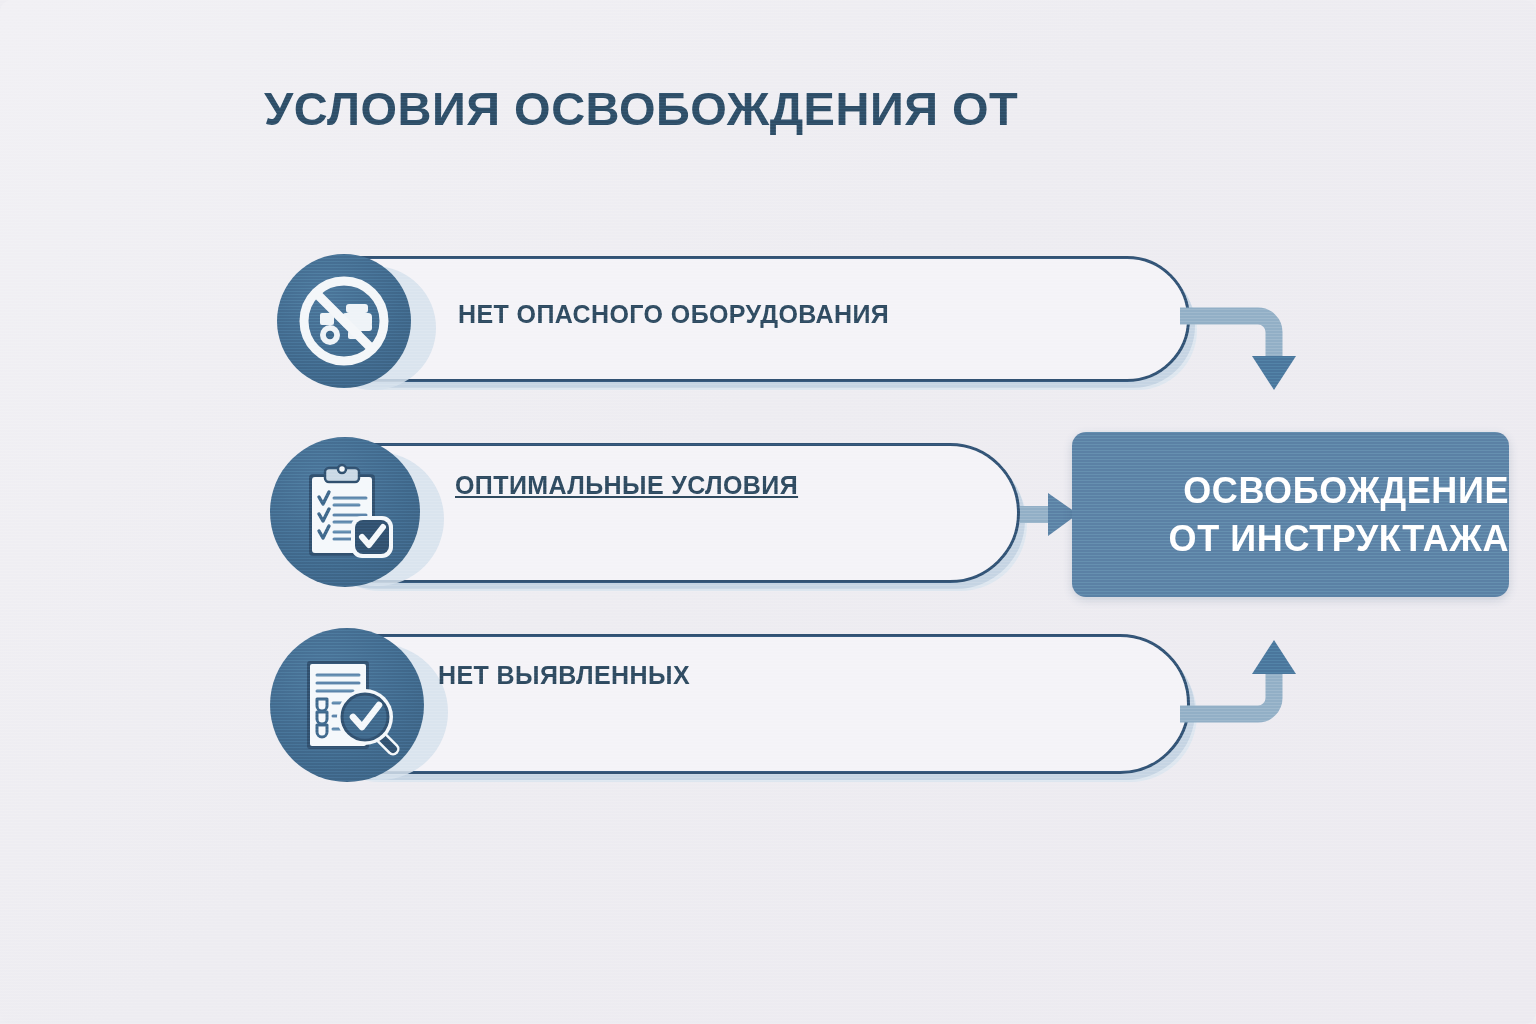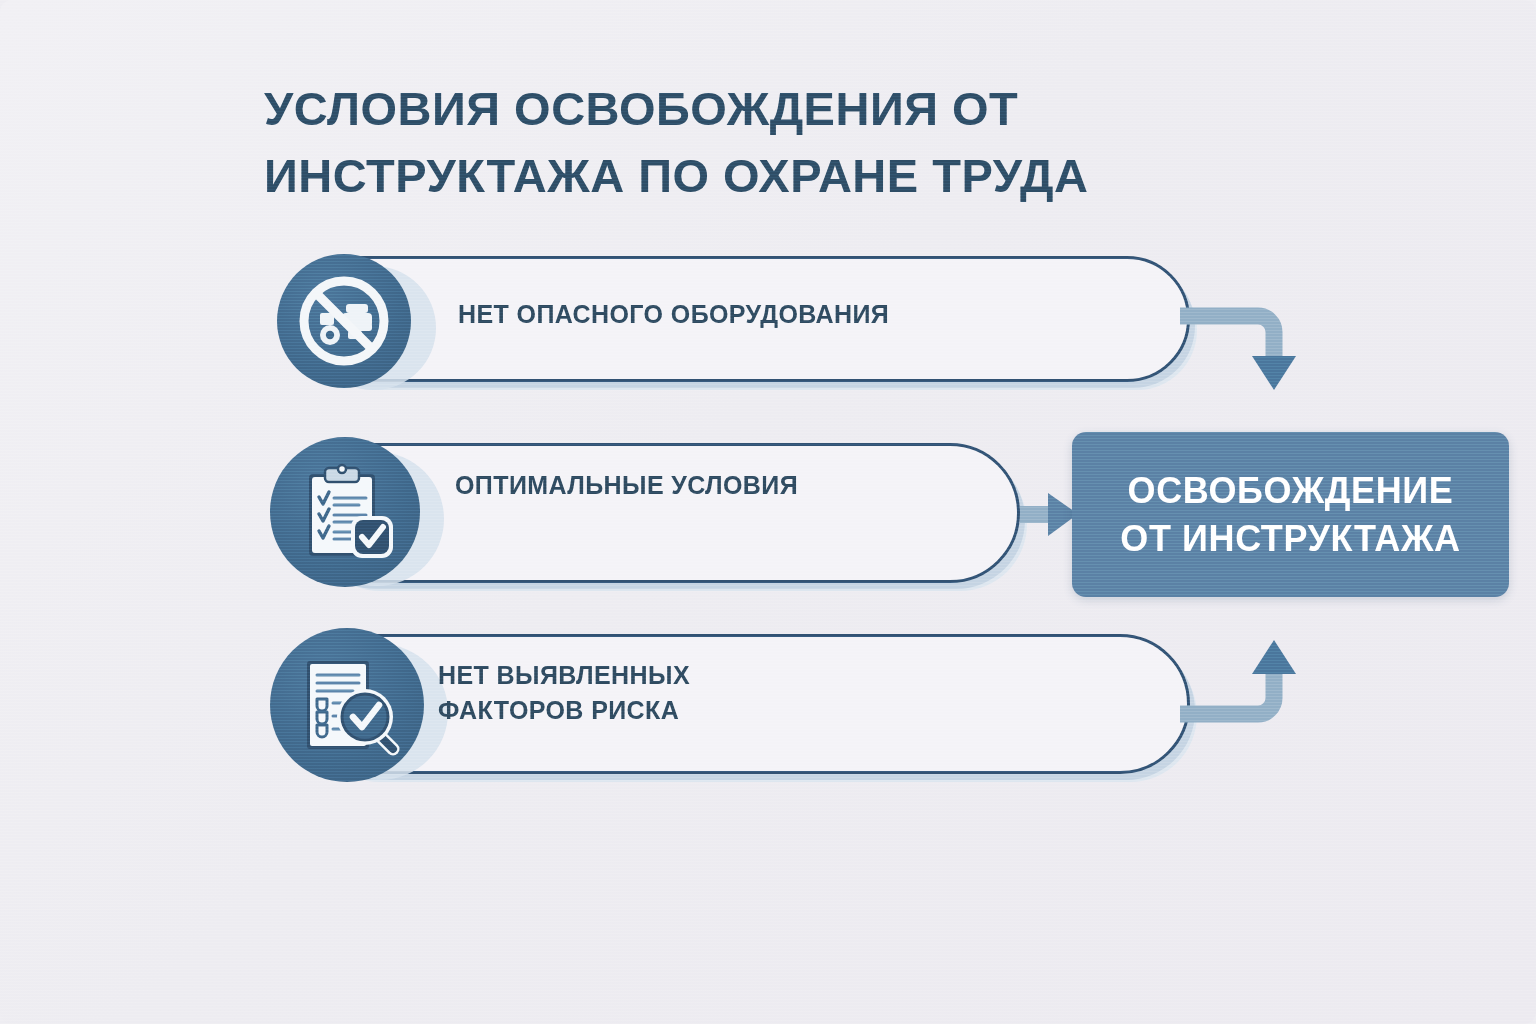--- a/index.html
+++ b/index.html
@@ -54,21 +54,21 @@
     position: absolute;
     color: #2f4a5f;
     font-size: 25px;
     font-weight: bold;
     line-height: 1.38;
     letter-spacing: 0.4px;
     text-transform: uppercase;
     font-stretch: condensed;
   }
   .label-1 { left: 458px; top: 297px; }
-  .label-2 { left: 455px; top: 468px; width: 540px; }
+  .label-2 { left: 455px; top: 468px; width: 540px; text-decoration: underline; }
   .label-3 { left: 438px; top: 658px; width: 540px; }
 
   
   .icon-shadow {
     position: absolute;
     border-radius: 50%;
     background: #d5e1ec;
     opacity: .85;
   }
   .icon-circle {
@@ -90,21 +90,21 @@
   .result-box {
     position: absolute;
     left: 1072px;
     top: 432px;
     width: 437px;
     height: 165px;
     background: #5b81a5;
     border-radius: 14px;
     display: flex;
     flex-direction: column;
-    align-items: center;
+    align-items: flex-end;
     justify-content: center;
     box-shadow: 0 3px 10px rgba(50,82,115,.20);
   }
   .result-box .rline {
     color: #ffffff;
     font-size: 36px;
     font-weight: bold;
     letter-spacing: 0.6px;
     line-height: 1.33;
     text-transform: uppercase;
@@ -127,21 +127,20 @@
     mix-blend-mode: overlay;
   }
 </style>
 </head>
 <body>
 
 <div class="stage">
 
   <div class="title">
     <span class="line">УСЛОВИЯ ОСВОБОЖДЕНИЯ ОТ</span>
-    <span class="line">ИНСТРУКТАЖА ПО ОХРАНЕ ТРУДА</span>
   </div>
 
   <div class="pill pill-1"></div>
   <div class="icon-shadow circ-1-sh"></div>
   <div class="icon-circle circ-1">
     <svg width="104" height="104" viewBox="0 0 104 104" aria-hidden="true">
       <g>
         <circle cx="52" cy="52" r="40" fill="none" stroke="#f3f6f9" stroke-width="9"></circle>
         <g fill="#eef3f7">
           <rect x="28" y="44" width="14" height="12" rx="2"></rect>
@@ -216,21 +215,20 @@
       <line x1="92" y1="90" x2="106" y2="104" stroke="#f4f8fb" stroke-width="13" stroke-linecap="round"></line>
       <line x1="92" y1="90" x2="106" y2="104" stroke="#31506e" stroke-width="8" stroke-linecap="round"></line>
 
       <circle cx="78" cy="72" r="28" fill="#f4f8fb"></circle>
       <circle cx="78" cy="72" r="23" fill="#3f678a" stroke="#31506e" stroke-width="3"></circle>
       <polyline points="66,72 75,82 92,60" fill="none" stroke="#f4f8fb" stroke-width="6.5" stroke-linecap="round" stroke-linejoin="round"></polyline>
     </svg>
   </div>
   <div class="pill-label label-3">
     <div>НЕТ ВЫЯВЛЕННЫХ</div>
-    <div>ФАКТОРОВ РИСКА</div>
   </div>
 
   <svg class="connector conn-top" viewBox="0 0 130 110">
     <path d="M0 16 H78 A16 16 0 0 1 94 32 V58" fill="none" stroke="#92afc6" stroke-width="17"></path>
     <polygon points="72,56 116,56 94,90" fill="#4a769c"></polygon>
   </svg>
 
   <svg class="connector conn-mid" viewBox="0 0 62 56">
     <rect x="0" y="19" width="32" height="17" fill="#92afc6"></rect>
     <polygon points="28,6 58,27 28,49" fill="#5b81a5"></polygon>

